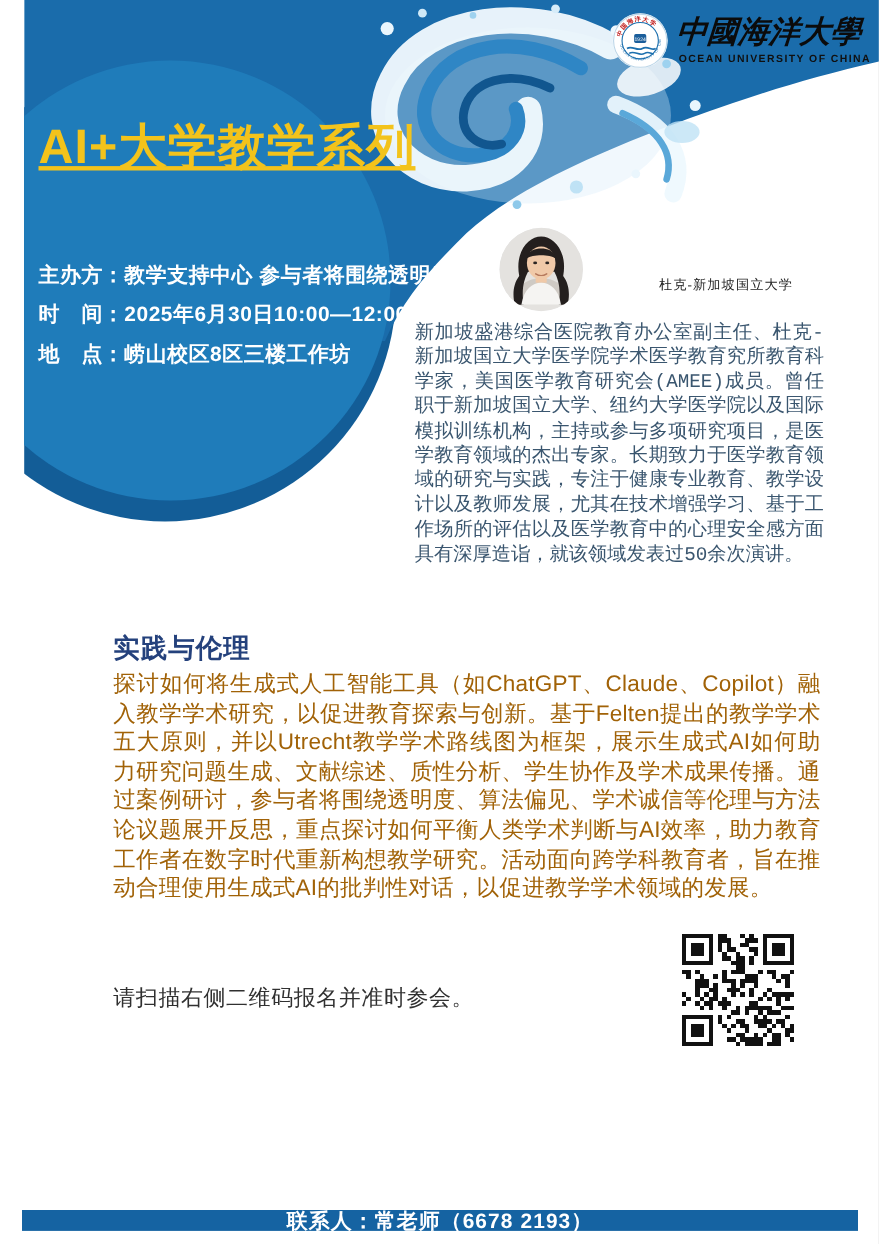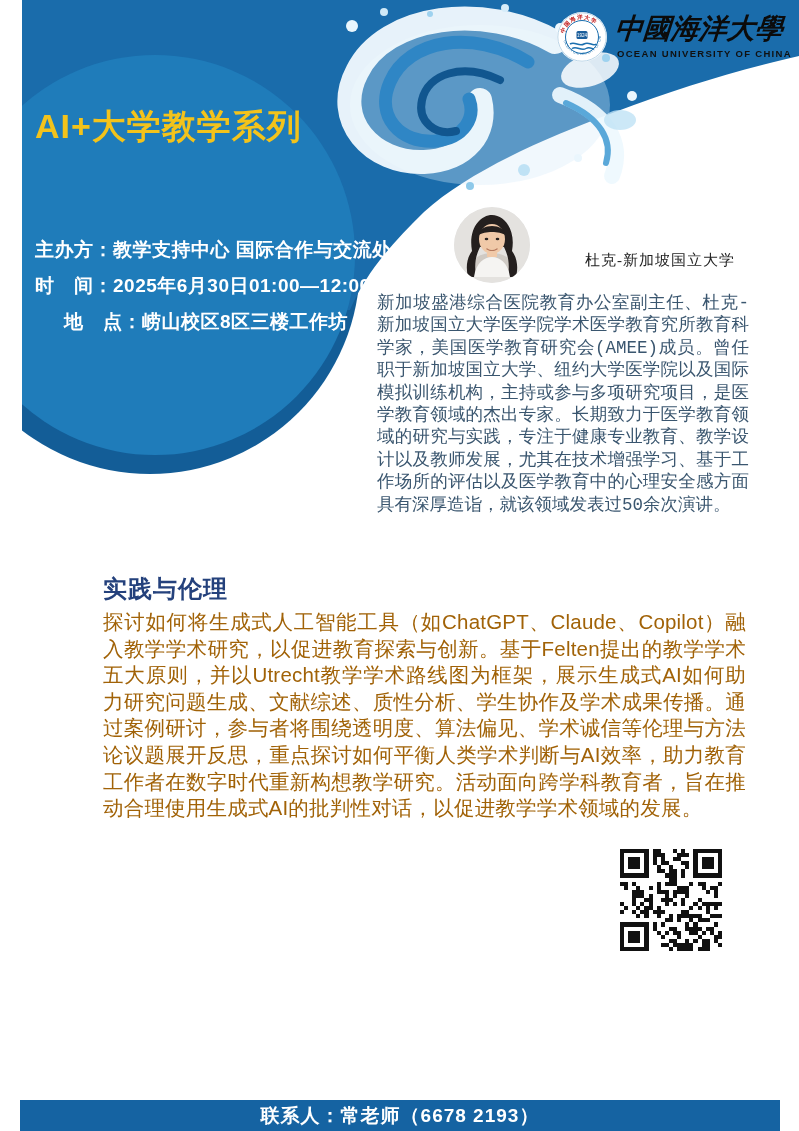--- a/index.html
+++ b/index.html
@@ -9,33 +9,33 @@
   html,body{background:#888;}
   body{font-family:"Liberation Sans","DejaVu Sans",sans-serif;}
   .poster{
     position:relative;width:799px;height:1131px;background:#ffffff;
     margin:0 auto;overflow:hidden;
   }
   .abs{position:absolute;}
 
   
   .series-title{
-    left:35px;top:104px;font-size:34px;font-weight:bold;
-    color:var(--series-yellow,#f3c31b);letter-spacing:1px;
+    left:35px;top:104px;font-size:44px;font-weight:bold;
+    color:var(--series-yellow,#f3c31b);letter-spacing:1px;text-decoration:underline;
   }
   .main-title{
     left:36px;top:153px;font-size:27px;font-weight:bold;color:#ffffff;
     line-height:33px;letter-spacing:1px;
   }
   .info-line{
     left:35px;font-size:19px;font-weight:bold;color:#ffffff;letter-spacing:.5px;
   }
   .info-organizer{top:237px;}
   .info-time{top:273px;}
-  .info-venue{top:309px;margin-left:29px;}
+  .info-venue{top:309px;}
 
   
   .logo-cn{
     left:615px;top:10px;width:160px;font-family:"DejaVu Serif","Liberation Serif",serif;
     font-size:28px;font-weight:bold;font-style:italic;color:#0b0b0b;
     letter-spacing:0px;white-space:nowrap;transform:skewX(-4deg);
   }
   .logo-en{
     left:617px;top:48px;font-size:9.5px;font-weight:bold;color:#101010;
     letter-spacing:1.3px;white-space:nowrap;
@@ -44,21 +44,21 @@
   
   .speaker-photo{left:454px;top:207px;width:76px;height:76px;border-radius:50%;overflow:hidden;background:#e9e9e9;}
   .speaker-name{
     left:560px;top:220px;width:200px;text-align:center;
     font-family:"DejaVu Serif","Liberation Serif",serif;
     font-size:25px;font-weight:bold;color:#0e0e0e;letter-spacing:.5px;
   }
   .speaker-affiliation{
     left:560px;top:251px;width:200px;text-align:center;
     font-family:Liberation Serif, serif;
-    font-size:15px;color:#232323;letter-spacing:1px;
+    font-size:12px;color:#232323;letter-spacing:1px;
   }
   .speaker-bio{
     left:377px;top:292px;width:372px;
     font-family:Liberation Mono, monospace;
     font-size:17.5px;color:#3a566f;line-height:22.4px;text-align:justify;
   }
 
   
   .section-title{
     left:103px;top:573px;font-size:24px;font-weight:bold;
@@ -66,21 +66,21 @@
   }
   .section-body{
     left:103px;top:609px;width:643px;font-size:20.5px;color:#a16207;
     line-height:26.6px;text-align:justify;letter-spacing:.2px;
   }
   .scan-note{left:103px;top:894px;font-size:20px;color:#303030;letter-spacing:.5px;}
   .qr{left:620px;top:849px;width:102px;height:102px;}
 
   
   .footer-bar{
-    left:20px;top:1100px;width:760px;height:31px;
+    left:20px;top:1100px;width:760px;height:19px;
     background:var(--footer-blue,#1563a2);
     display:flex;align-items:center;justify-content:center;
   }
   .footer-text{font-size:19px;font-weight:bold;color:#ffffff;letter-spacing:1px;}
 </style>
 </head>
 <body>
 
 <div class="poster">
 
@@ -137,22 +137,22 @@
         <path d="M 14,33 C 19,30 23,36 28,33 C 33,30 37,36 40,33" fill="none" stroke="#1b6fae" stroke-width="1.6"></path>
         <path d="M 16,37.5 C 21,34.5 25,40.5 30,37.5 C 34,35 37,39 38,37.5" fill="none" stroke="#1b6fae" stroke-width="1.4"></path>
       </g>
     </g>
   </svg>
 
   <div class="abs logo-cn">中國海洋大學</div>
   <div class="abs logo-en">OCEAN  UNIVERSITY  OF CHINA</div>
 
   <div class="abs series-title">AI+大学教学系列</div>
-  <div class="abs info-line info-organizer">主办方：教学支持中心 国际合作与交流处</div>
-  <div class="abs info-line info-time">时　间：2025年6月30日01:00—12:00</div>
+  <div class="abs info-line info-organizer">主办方：教学支持中心 参与者将围绕透明度</div>
+  <div class="abs info-line info-time">时　间：2025年6月30日10:00—12:00</div>
   <div class="abs info-line info-venue">地　点：崂山校区8区三楼工作坊</div>
 
   <div class="abs speaker-photo">
     <svg width="76" height="76" viewBox="0 0 76 76">
       <circle cx="38" cy="38" r="38" fill="#e4e2df"></circle>
       <path d="M 14,70 C 14,52 26,46 38,46 C 50,46 62,52 62,70 Z" fill="#cfcac4"></path>
       <path d="M 18,44 C 14,22 26,8 38,8 C 50,8 62,22 58,44 C 64,52 64,62 62,70 L 54,70
                C 56,56 54,48 50,40 L 26,40 C 22,48 20,56 22,70 L 14,70 C 12,62 12,52 18,44 Z" fill="#241f1e"></path>
       <ellipse cx="38" cy="32" rx="13" ry="15" fill="#f0c9a8"></ellipse>
       <path d="M 25,28 C 25,16 51,16 51,28 C 46,24 30,24 25,28 Z" fill="#241f1e"></path>
@@ -162,20 +162,21 @@
       <rect x="33" y="44" width="10" height="6" fill="#f0c9a8"></rect>
       <path d="M 20,70 C 22,56 30,50 38,50 C 46,50 54,56 56,70 Z" fill="#f5f4f2"></path>
     </svg>
   </div>
   <div class="abs speaker-affiliation">杜克-新加坡国立大学</div>
   <div class="abs speaker-bio">新加坡盛港综合医院教育办公室副主任、杜克-新加坡国立大学医学院学术医学教育究所教育科学家，美国医学教育研究会(AMEE)成员。曾任职于新加坡国立大学、纽约大学医学院以及国际模拟训练机构，主持或参与多项研究项目，是医学教育领域的杰出专家。长期致力于医学教育领域的研究与实践，专注于健康专业教育、教学设计以及教师发展，尤其在技术增强学习、基于工作场所的评估以及医学教育中的心理安全感方面具有深厚造诣，就该领域发表过50余次演讲。</div>
 
   <div class="abs section-title">实践与伦理</div>
   <div class="abs section-body">探讨如何将生成式人工智能工具（如ChatGPT、Claude、Copilot）融入教学学术研究，以促进教育探索与创新。基于Felten提出的教学学术五大原则，并以Utrecht教学学术路线图为框架，展示生成式AI如何助力研究问题生成、文献综述、质性分析、学生协作及学术成果传播。通过案例研讨，参与者将围绕透明度、算法偏见、学术诚信等伦理与方法论议题展开反思，重点探讨如何平衡人类学术判断与AI效率，助力教育工作者在数字时代重新构想教学研究。活动面向跨学科教育者，旨在推动合理使用生成式AI的批判性对话，以促进教学学术领域的发展。</div>
 
+  <div class="abs scan-note">请扫描右侧二维码报名并准时参会。</div>
   <svg class="abs qr" viewBox="0 0 25 25" shape-rendering="crispEdges">
     <rect x="0" y="0" width="25" height="25" fill="#ffffff"></rect>
     <g id="qr-modules" fill="#111111">
         <rect x="8" y="0" width="1" height="1"></rect>
         <rect x="9" y="0" width="1" height="1"></rect>
         <rect x="13" y="0" width="1" height="1"></rect>
         <rect x="15" y="0" width="1" height="1"></rect>
         <rect x="8" y="1" width="1" height="1"></rect>
         <rect x="9" y="1" width="1" height="1"></rect>
         <rect x="10" y="1" width="1" height="1"></rect>

